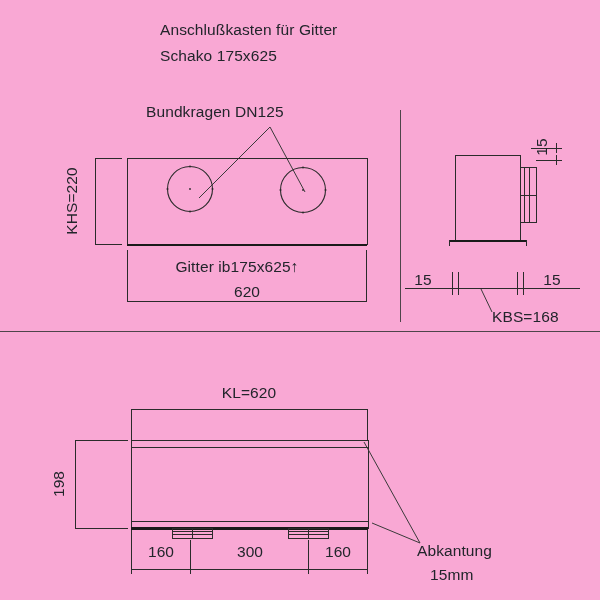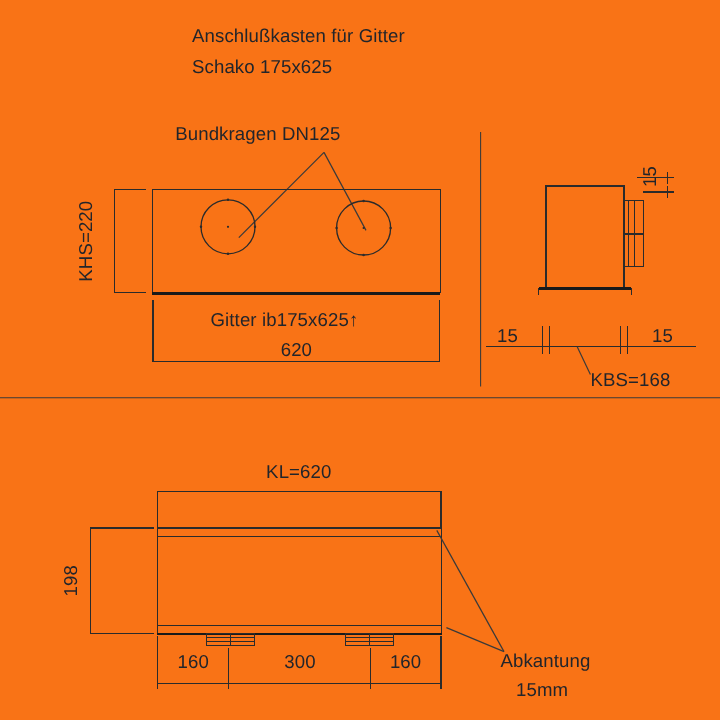--- a/index.html
+++ b/index.html
@@ -8,21 +8,21 @@
     background: #ffffff;
   }
   body {
     font-family: "Liberation Sans", sans-serif;
     -webkit-font-smoothing: antialiased;
   }
   #sheet {
     position: relative;
     width: 600px;
     height: 600px;
-    background: #f97316;
+    background: #f9a8d4;
     overflow: hidden;
   }
   #sheet svg {
     position: absolute;
     left: 0;
     top: 0;
     width: 600px;
     height: 600px;
   }
   .ln {

